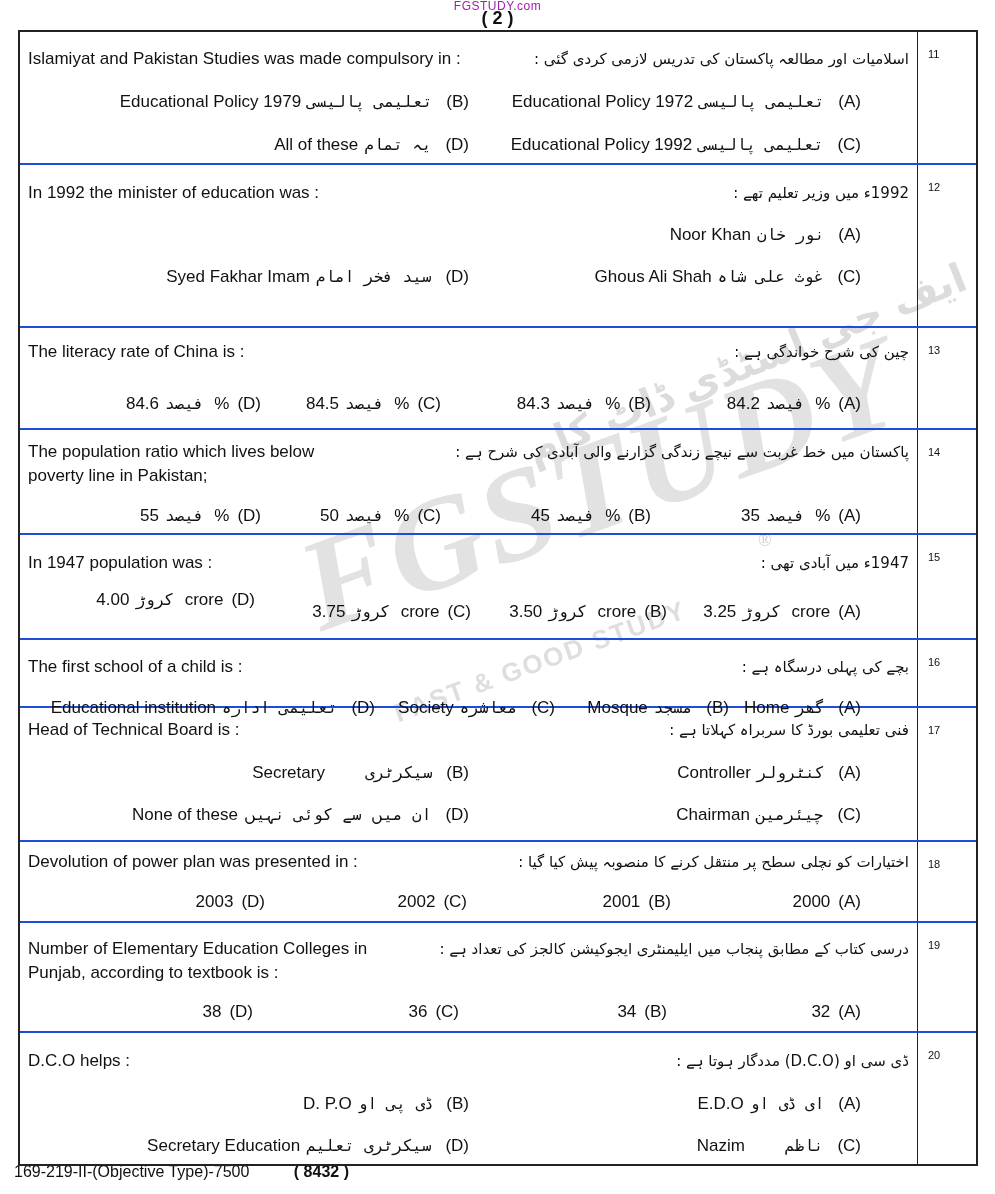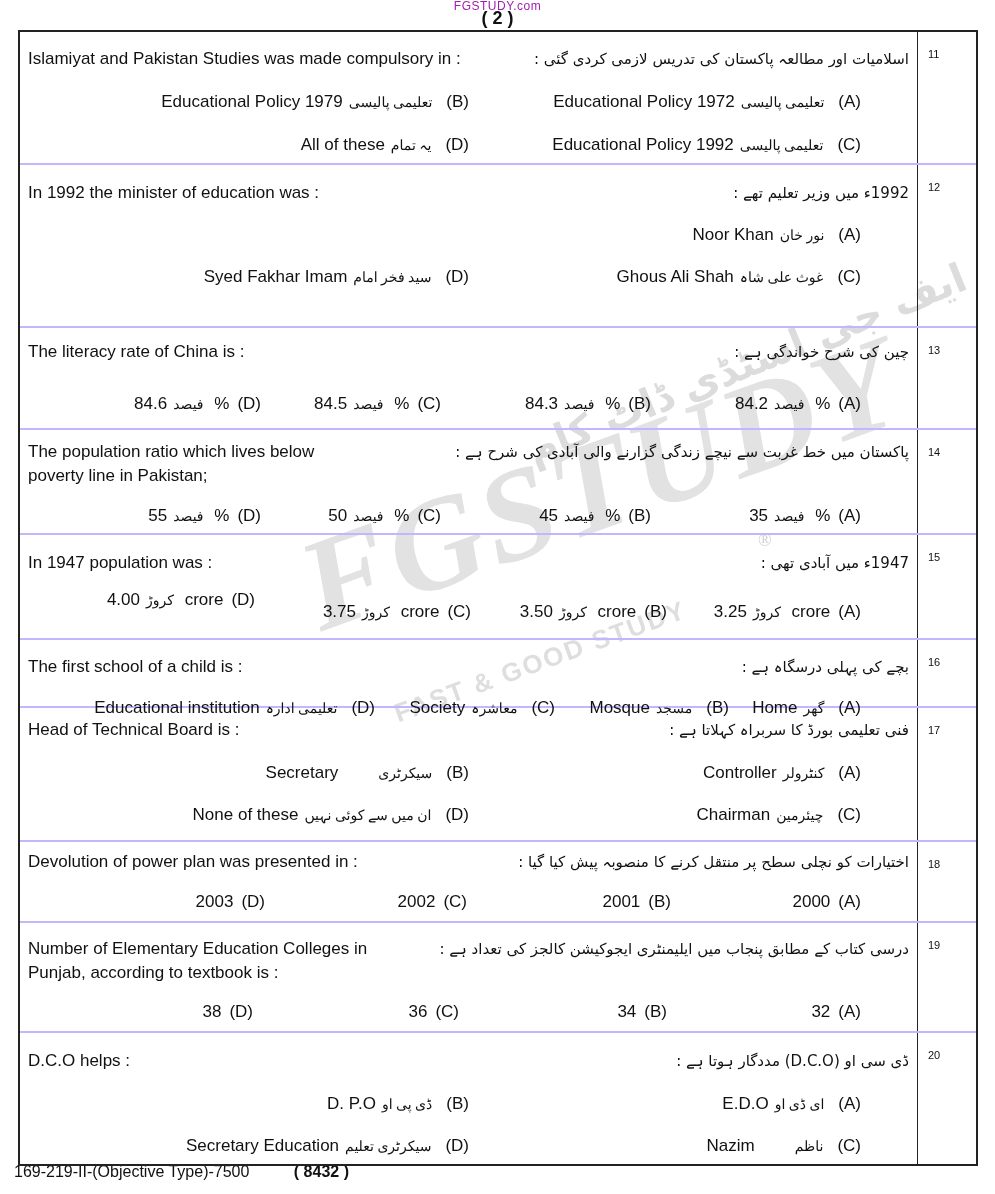--- a/index.html
+++ b/index.html
@@ -37,39 +37,39 @@
     transform: rotate(-22deg); transform-origin: left top; color: #dcdcdc;
     font-family: "DejaVu Sans", sans-serif;
   }
   .wm-reg { left: 758px; top: 530px; font-size: 18px; color: #d0d0d0; }
 
   .questions {
     position: absolute; left: 18px; top: 30px; width: 960px;
     border: 2px solid #222; box-sizing: border-box; z-index: 1;
   }
   .q-row {
-    display: flex; border-bottom: 2px solid #c4b5fd; box-sizing: border-box; position: relative;
+    display: flex; border-bottom: 2px solid #1d4ed8; box-sizing: border-box; position: relative;
   }
   .q-row:last-child { border-bottom: none; }
   .q-body { flex: 1; position: relative; border-right: 1.5px solid #222; }
   .q-num {
     width: 58px; font-size: 11px; padding: 16px 0 8px 10px; box-sizing: border-box;
   }
   .q-line {
     position: absolute; left: 8px; right: 8px; font-size: 17px; line-height: 20px; white-space: nowrap;
   }
   .q-en { position: absolute; left: 0; top: 0; }
   .q-en2 { position: absolute; left: 0; top: 24px; }
   .q-ur {
     position: absolute; right: 0; top: 0; direction: rtl; font-family: "DejaVu Sans", sans-serif; font-size: 15px;
   }
   .opt {
     position: absolute; font-size: 17px; line-height: 20px; white-space: nowrap; text-align: right;
   }
-  .opt .ur { font-family: Liberation Serif, serif; font-size: 14px; margin: 0 6px; }
+  .opt .ur { font-family: Liberation Mono, monospace; font-size: 16px; margin: 0 6px; }
   .opt .key { margin-left: 8px; }
 
   .footer {
     position: absolute; left: 14px; top: 1163px; font-size: 16px; white-space: nowrap;
   }
   .footer .code-num { font-weight: bold; margin-left: 40px; }
 </style>
 </head>
 <body>
 

